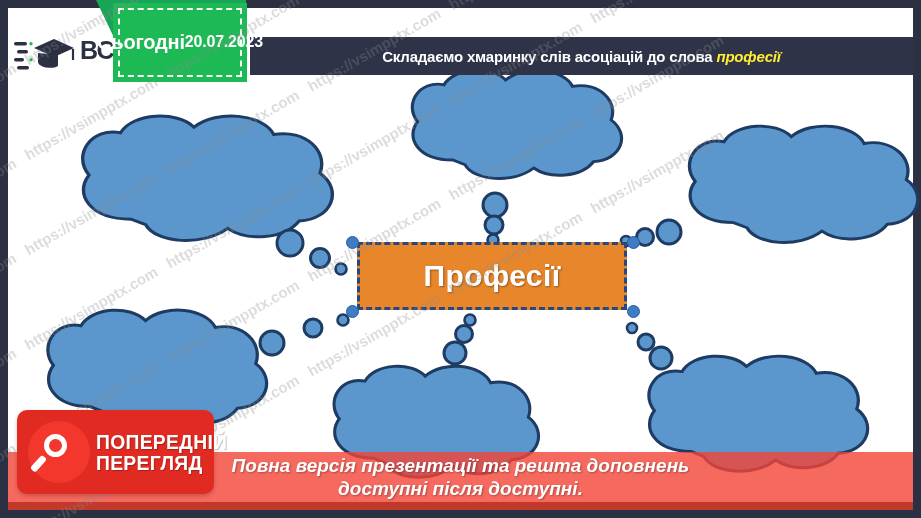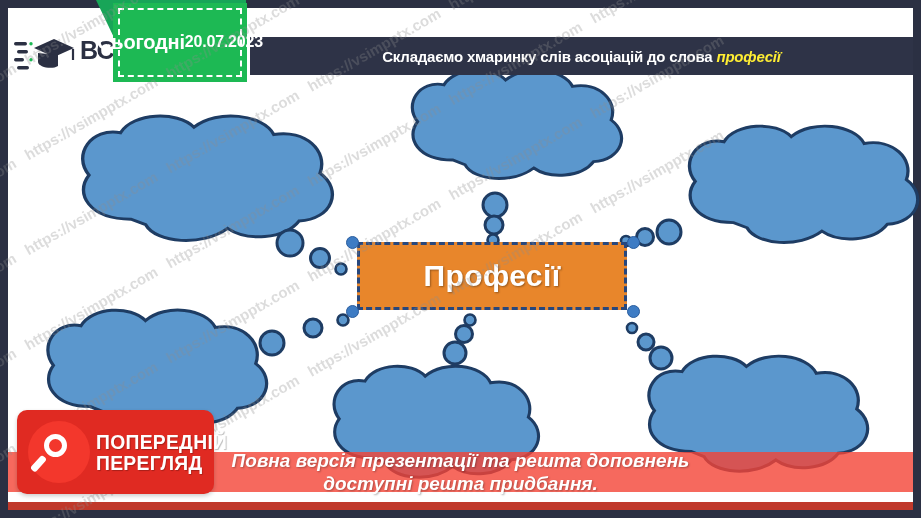--- a/index.html
+++ b/index.html
@@ -93,21 +93,21 @@
     text-shadow:1px 1px 2px rgba(0,0,0,0.35);
     letter-spacing:0.4px;
   }
   .handle{
     position:absolute;width:11px;height:11px;border-radius:50%;
     background:#3e7cc4;border:1px solid #2a5d9e;z-index:13;
   }
 
   
   .bottom-banner{
-    position:absolute;left:8px;top:452px;width:905px;height:40px;
+    position:absolute;left:8px;top:452px;width:905px;height:50px;
     background:rgba(244,67,54,0.80);
     z-index:30;
     display:flex;flex-direction:column;align-items:center;justify-content:center;
   }
   .banner-line{
     color:#ffffff;font-size:19px;font-style:italic;font-weight:bold;
     line-height:1.22;text-shadow:1px 1px 2px rgba(0,0,0,0.30);
     white-space:nowrap;
   }
   .banner-strip{
@@ -268,21 +268,21 @@
     <div class="wm-row" style="left:-120px;top:135px;">https://vsimpptx.com&nbsp;&nbsp;&nbsp;https://vsimpptx.com&nbsp;&nbsp;&nbsp;https://vsimpptx.com&nbsp;&nbsp;&nbsp;https://vsimpptx.com&nbsp;&nbsp;&nbsp;https://vsimpptx.com&nbsp;&nbsp;&nbsp;https://vsimpptx.com</div>
     <div class="wm-row" style="left:-120px;top:230px;">https://vsimpptx.com&nbsp;&nbsp;&nbsp;https://vsimpptx.com&nbsp;&nbsp;&nbsp;https://vsimpptx.com&nbsp;&nbsp;&nbsp;https://vsimpptx.com&nbsp;&nbsp;&nbsp;https://vsimpptx.com&nbsp;&nbsp;&nbsp;https://vsimpptx.com</div>
     <div class="wm-row" style="left:-120px;top:325px;">https://vsimpptx.com&nbsp;&nbsp;&nbsp;https://vsimpptx.com&nbsp;&nbsp;&nbsp;https://vsimpptx.com&nbsp;&nbsp;&nbsp;https://vsimpptx.com&nbsp;&nbsp;&nbsp;https://vsimpptx.com&nbsp;&nbsp;&nbsp;https://vsimpptx.com</div>
     <div class="wm-row" style="left:-120px;top:420px;">https://vsimpptx.com&nbsp;&nbsp;&nbsp;https://vsimpptx.com&nbsp;&nbsp;&nbsp;https://vsimpptx.com&nbsp;&nbsp;&nbsp;https://vsimpptx.com&nbsp;&nbsp;&nbsp;https://vsimpptx.com&nbsp;&nbsp;&nbsp;https://vsimpptx.com</div>
     <div class="wm-row" style="left:-120px;top:515px;">https://vsimpptx.com&nbsp;&nbsp;&nbsp;https://vsimpptx.com&nbsp;&nbsp;&nbsp;https://vsimpptx.com&nbsp;&nbsp;&nbsp;https://vsimpptx.com&nbsp;&nbsp;&nbsp;https://vsimpptx.com&nbsp;&nbsp;&nbsp;https://vsimpptx.com</div>
     <div class="wm-row" style="left:-120px;top:610px;">https://vsimpptx.com&nbsp;&nbsp;&nbsp;https://vsimpptx.com&nbsp;&nbsp;&nbsp;https://vsimpptx.com&nbsp;&nbsp;&nbsp;https://vsimpptx.com&nbsp;&nbsp;&nbsp;https://vsimpptx.com&nbsp;&nbsp;&nbsp;https://vsimpptx.com</div>
   </div>
 
   <div class="bottom-banner">
     <span class="banner-line">Повна версія презентації та решта доповнень</span>
-    <span class="banner-line">доступні решта придбання.</span>
+    <span class="banner-line">доступні після доступні.</span>
   </div>
   <div class="banner-strip"></div>
 
   <div class="preview-badge">
     <div class="magnifier">
       <div class="mag-glass"></div>
       <div class="mag-handle"></div>
     </div>
     <div class="preview-text">
       <span class="preview-line">ПОПЕРЕДНІЙ</span>

